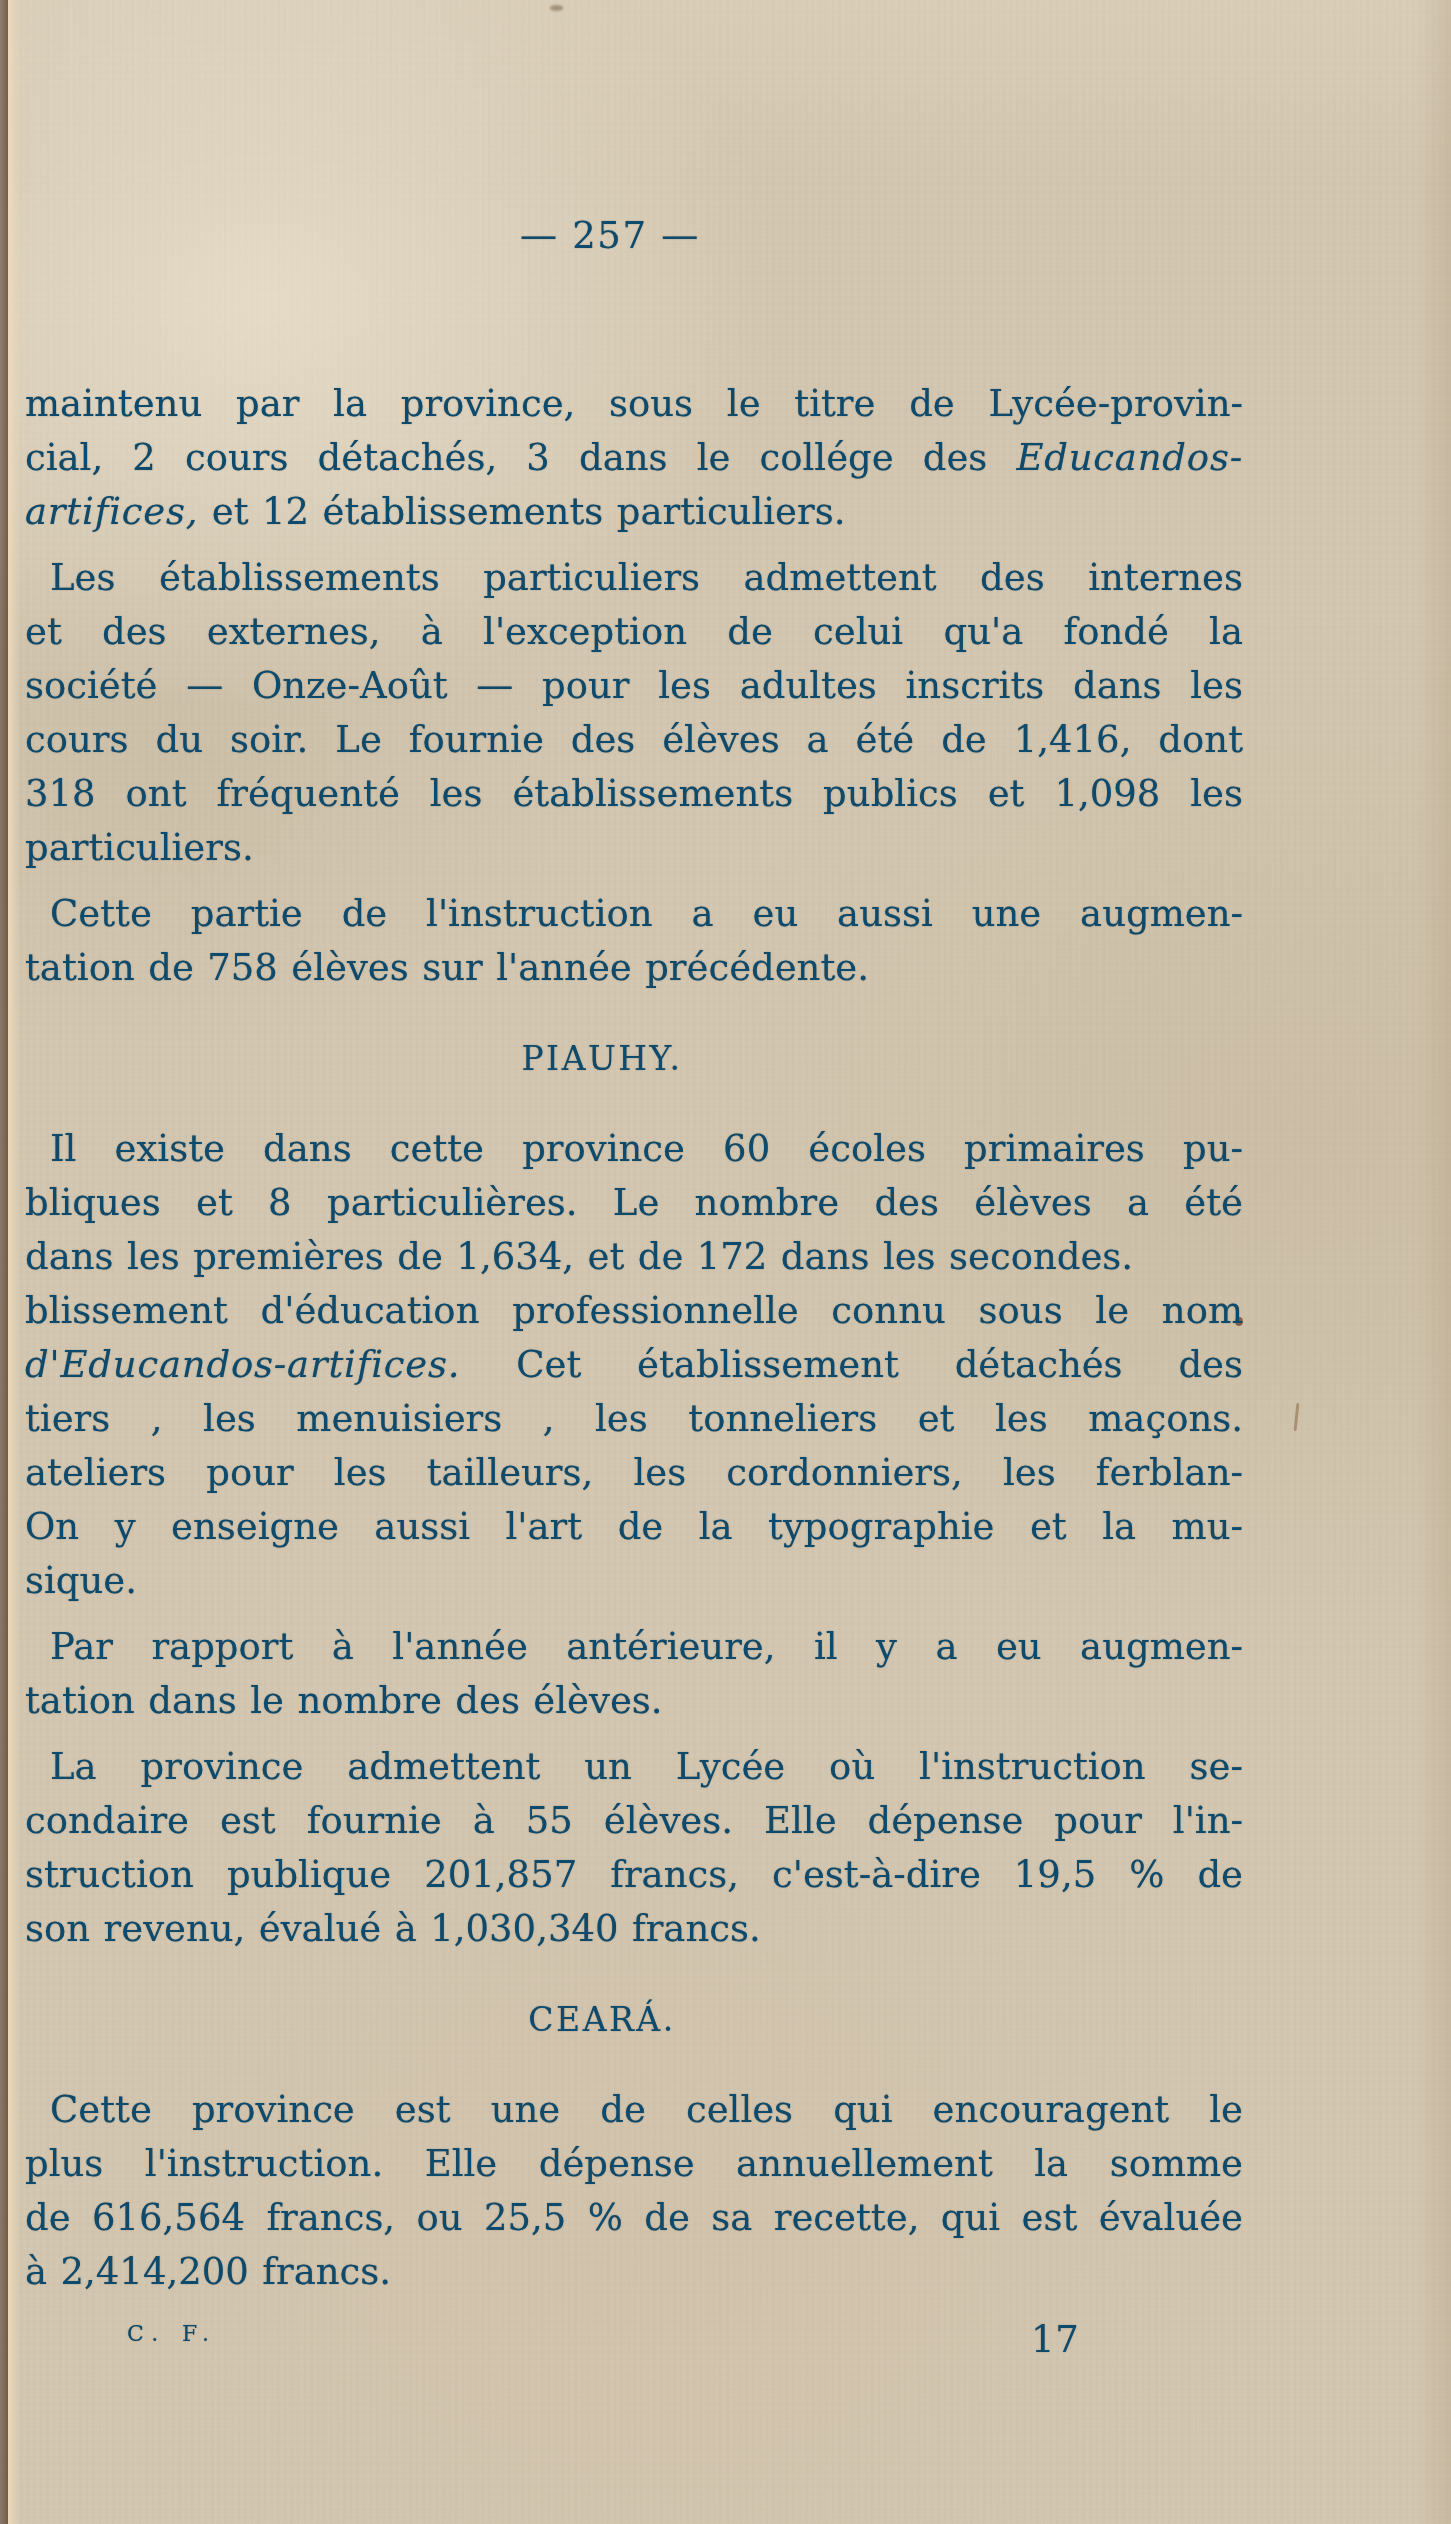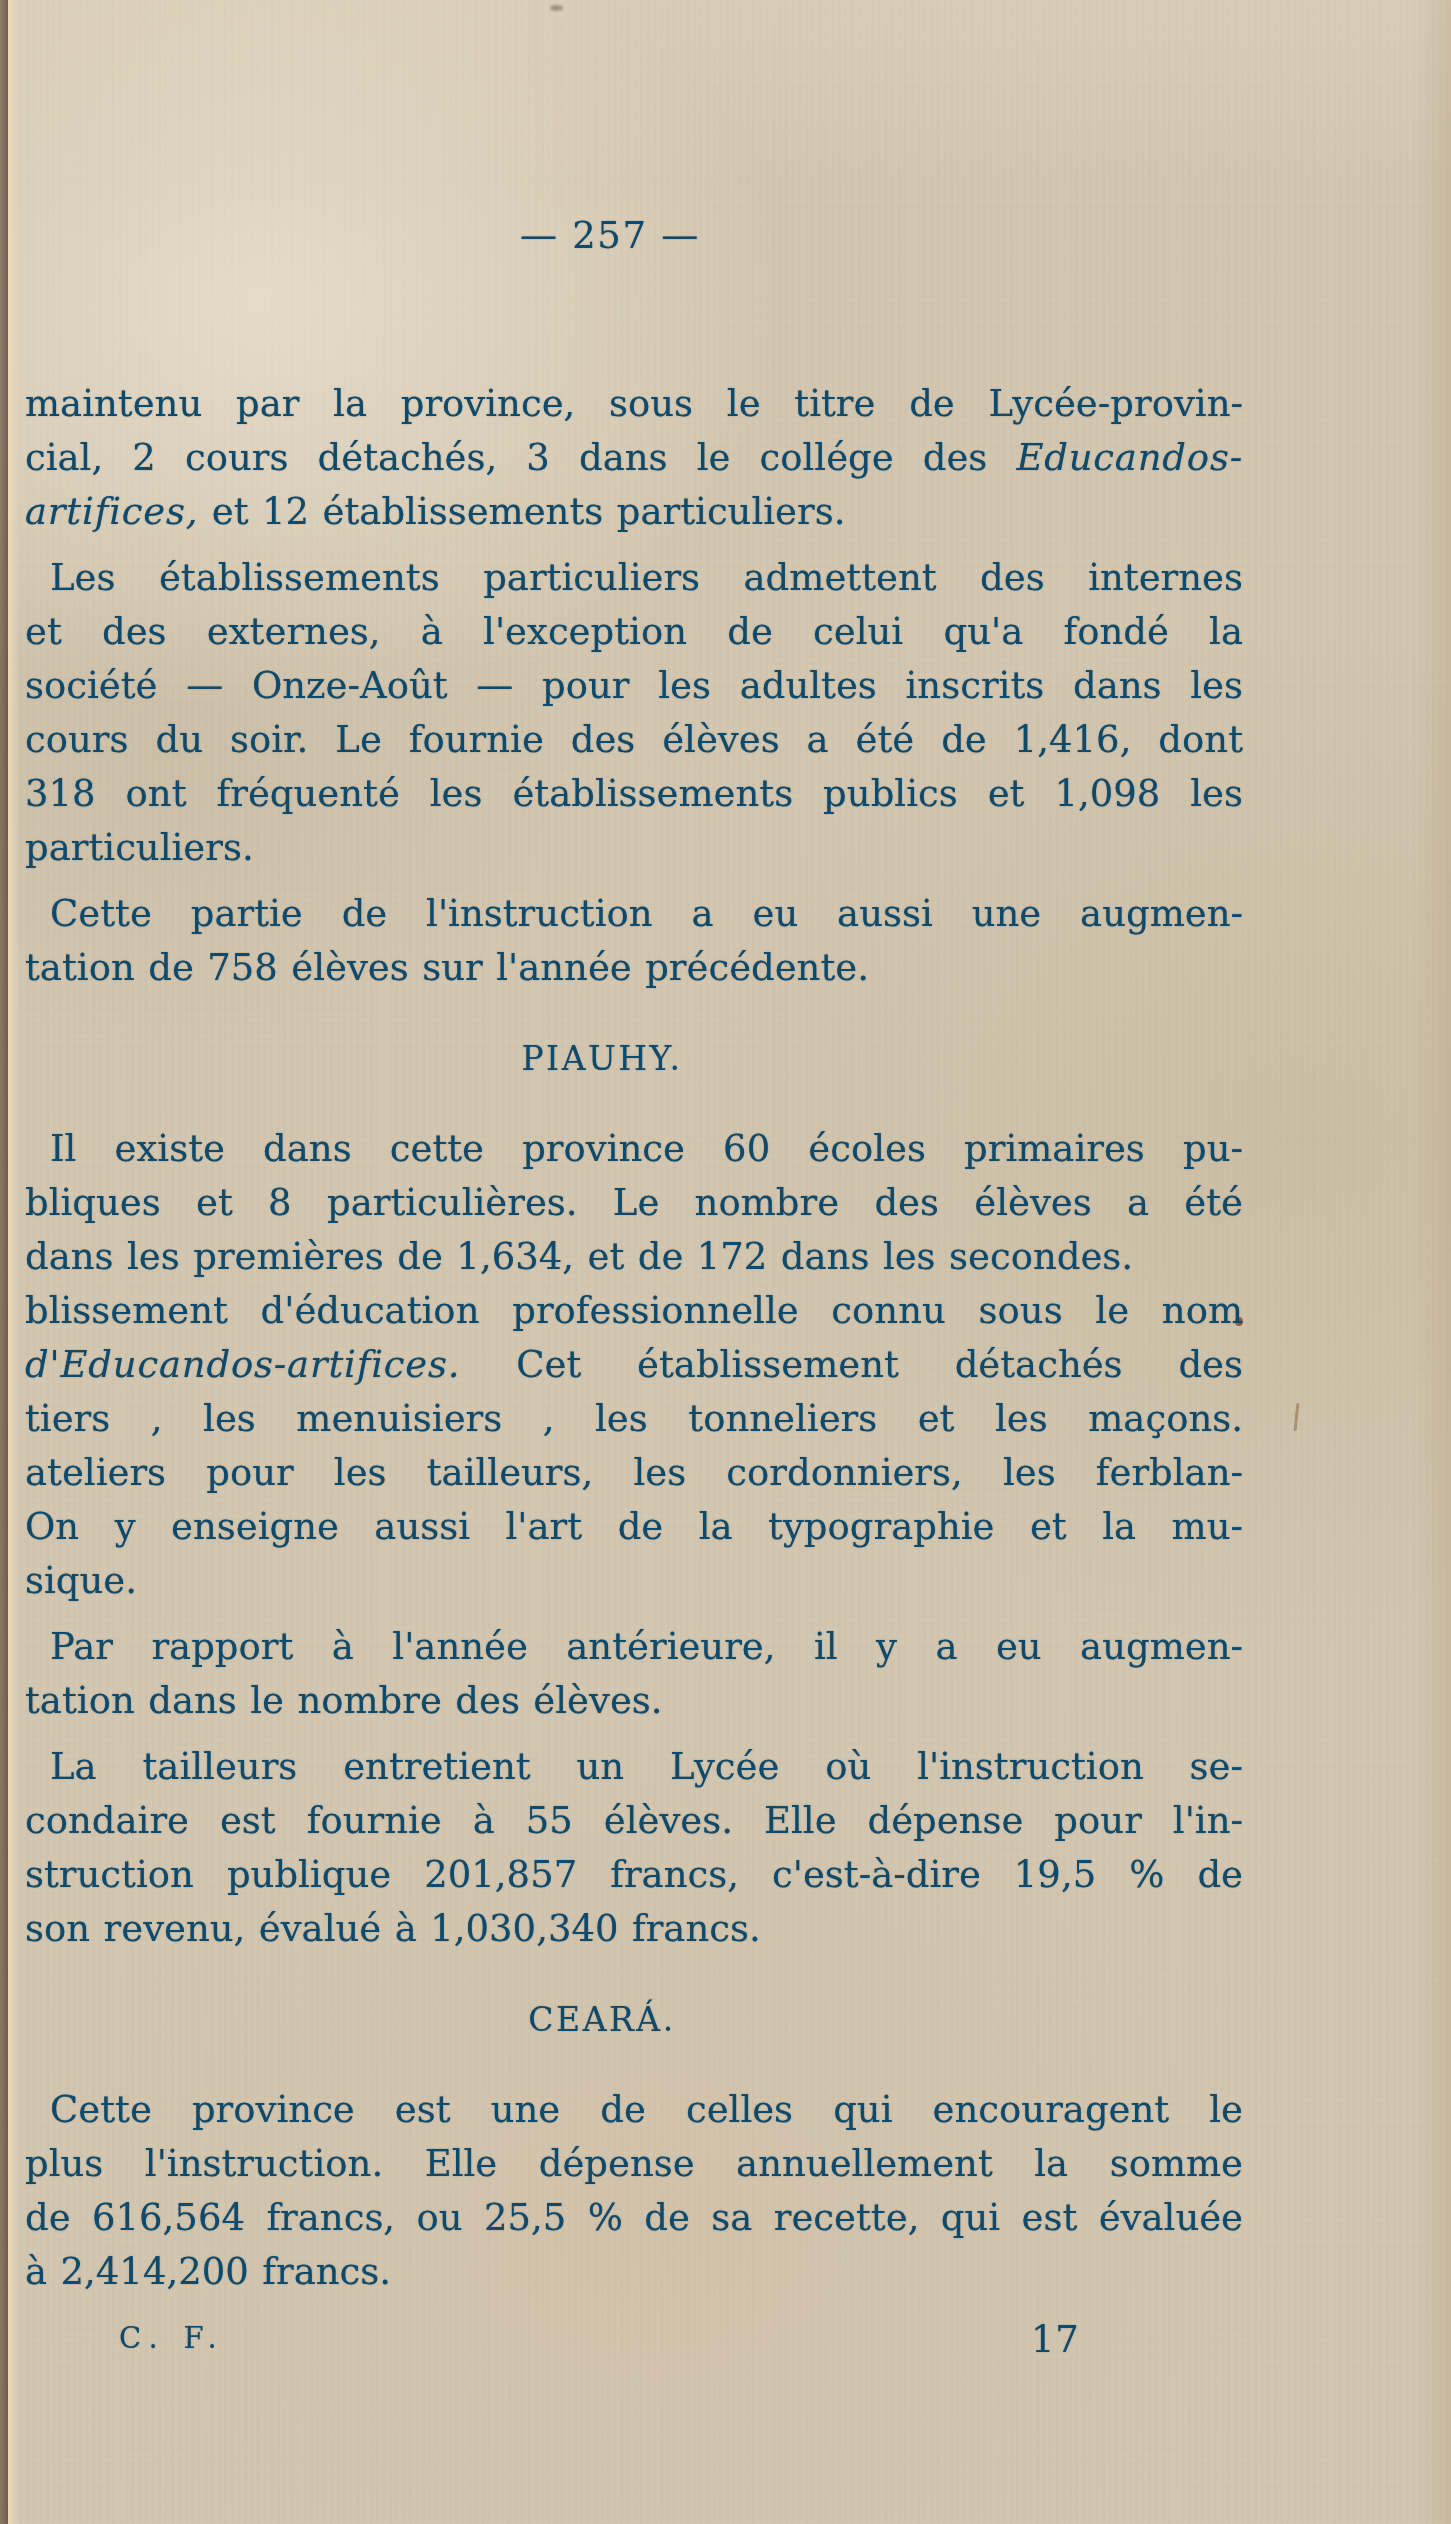--- a/index.html
+++ b/index.html
@@ -62,22 +62,22 @@
   .heading {
     height: 54px; line-height: 54px;
     margin: 37px 0 36px;
     text-align: center;
     font-size: 33px;
     letter-spacing: 2.5px;
     transform: translateX(-32px);
   }
 
   .footer-sig {
-    position: absolute; left: 119px; top: 2321px;
-    font-size: 29px; letter-spacing: 8.3px;
+    position: absolute; left: 127px; top: 2321px;
+    font-size: 22px; letter-spacing: 8.3px;
   }
   .footer-num {
     position: absolute; left: 1031px; top: 2318px;
     font-size: 37px; letter-spacing: 0.8px;
   }
 </style>
 </head>
 <body>
 
 <div class="paper"></div>
@@ -106,21 +106,21 @@
     <div class="line"><span>bliques et 8 particulières. Le nombre des élèves a été</span></div>
     <div class="line end"><span>dans les premières de 1,634, et de 172 dans les secondes.</span></div>
     <div class="line"><span>blissement d'éducation professionnelle connu sous le nom</span></div>
     <div class="line"><em>d'Educandos-artifices.</em><span> Cet établissement détachés des</span></div>
     <div class="line"><span>tiers , les menuisiers , les tonneliers et les maçons.</span></div>
     <div class="line"><span>ateliers pour les tailleurs, les cordonniers, les ferblan-</span></div>
     <div class="line"><span>On y enseigne aussi l'art de la typographie et la mu-</span></div>
     <div class="line end"><span>sique.</span></div>
     <div class="line indent"><span>Par rapport à l'année antérieure, il y a eu augmen-</span></div>
     <div class="line end"><span>tation dans le nombre des élèves.</span></div>
-    <div class="line indent"><span>La tailleurs entretient un Lycée où l'instruction se-</span></div>
+    <div class="line indent"><span>La province admettent un Lycée où l'instruction se-</span></div>
     <div class="line"><span>condaire est fournie à 55 élèves. Elle dépense pour l'in-</span></div>
     <div class="line"><span>struction publique 201,857 francs, c'est-à-dire 19,5 % de</span></div>
     <div class="line end"><span>son revenu, évalué à 1,030,340 francs.</span></div>
     <div class="heading">CEARÁ.</div>
     <div class="line indent"><span>Cette province est une de celles qui encouragent le</span></div>
     <div class="line"><span>plus l'instruction. Elle dépense annuellement la somme</span></div>
     <div class="line"><span>de 616,564 francs, ou 25,5 % de sa recette, qui est évaluée</span></div>
     <div class="line end"><span>à 2,414,200 francs.</span></div>
   </div>
 

